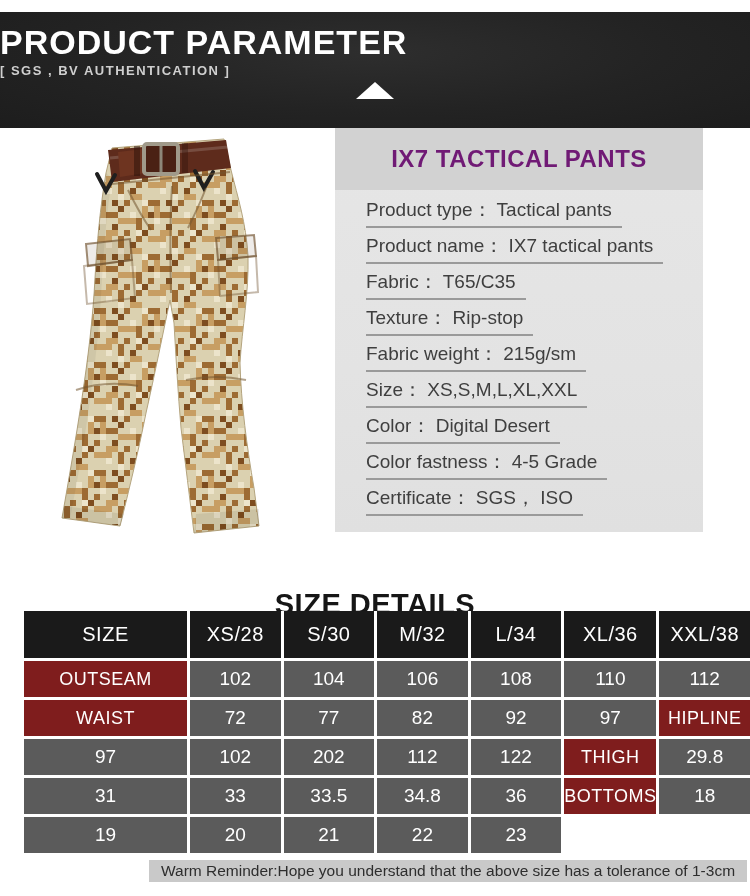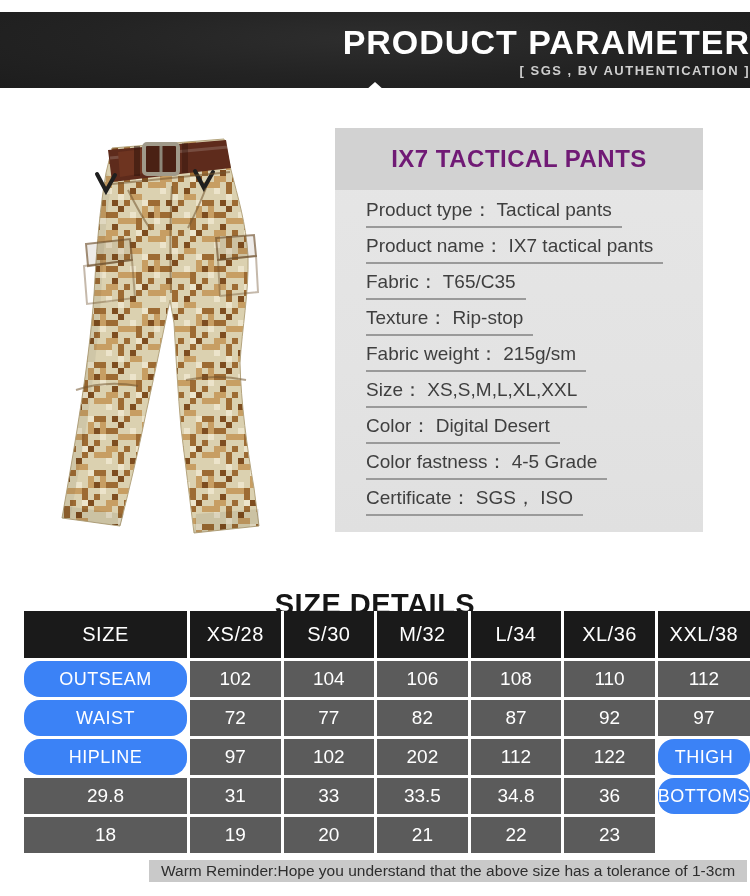--- a/index.html
+++ b/index.html
@@ -2,23 +2,23 @@
 <html><head>
 <meta charset="utf-8">
 <style>
   * { margin:0; padding:0; box-sizing:border-box; }
   html,body { background:#ffffff; }
   body { font-family:"Liberation Sans","DejaVu Sans",sans-serif; }
   .page { position:relative; width:750px; height:896px; background:#ffffff; overflow:hidden; margin:0 auto; }
 
   
   .banner {
-    position:absolute; left:0; top:12px; width:750px; height:76px;
+    position:absolute; left:0; top:12px; width:750px; height:116px;
     background:radial-gradient(ellipse at 50% 35%, #2e2e2e 0%, #232323 55%, #1d1d1d 100%);
-    text-align:right;
+    text-align:left;
   }
   .banner-title {
     padding-top:12px; color:#ffffff; font-weight:bold; font-size:34px;
     letter-spacing:1px; line-height:36px;
   }
   .banner-subtitle {
     margin-top:3px; color:#cfcfcf; font-weight:bold; font-size:13px; letter-spacing:1.5px;
   }
   .banner-notch {
     position:absolute; left:356px; top:70px; width:0; height:0;
@@ -50,21 +50,21 @@
     position:absolute; left:0; top:566px; width:750px; text-align:center;
     color:#161616; font-weight:bold; font-size:29px; letter-spacing:0.5px;margin-top:22px;
   }
   .size-table {
     position:absolute; left:0; top:611px; width:750px;
     display:grid; grid-template-columns:163px repeat(6,1fr);
     grid-template-rows:47px repeat(5,36px); gap:3px; background:#ffffff;padding-left:24px;
   }
   .cell { display:flex; align-items:center; justify-content:center; color:#ffffff; }
   .cell.th { background:#1a1a1a; font-size:20px; letter-spacing:0.5px; }
-  .cell.rowlabel { background:#3b82f6; font-size:18px; letter-spacing:0.5px;border-radius:16px; }
+  .cell.rowlabel { background:#7f1d1d; font-size:18px; letter-spacing:0.5px; }
   .cell.td { background:#5b5b5b; font-size:19px; }
 
   .note {
     position:absolute; left:149px; top:860px; width:598px; height:22px;
     background:#c9c9c9; color:#2e2e2e; font-size:15.5px; line-height:22px;
     text-align:center; white-space:nowrap;
   }
 </style>
 </head>
 <body>
@@ -222,21 +222,20 @@
       <div class="cell td">102</div>
       <div class="cell td">104</div>
       <div class="cell td">106</div>
       <div class="cell td">108</div>
       <div class="cell td">110</div>
       <div class="cell td">112</div>
       <div class="cell rowlabel">WAIST</div>
       <div class="cell td">72</div>
       <div class="cell td">77</div>
       <div class="cell td">82</div>
-      <div class="cell td">87</div>
       <div class="cell td">92</div>
       <div class="cell td">97</div>
       <div class="cell rowlabel">HIPLINE</div>
       <div class="cell td">97</div>
       <div class="cell td">102</div>
       <div class="cell td">202</div>
       <div class="cell td">112</div>
       <div class="cell td">122</div>
       <div class="cell rowlabel">THIGH</div>
       <div class="cell td">29.8</div>

